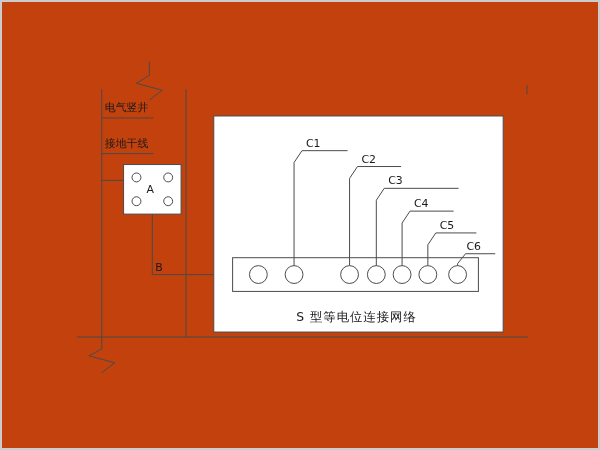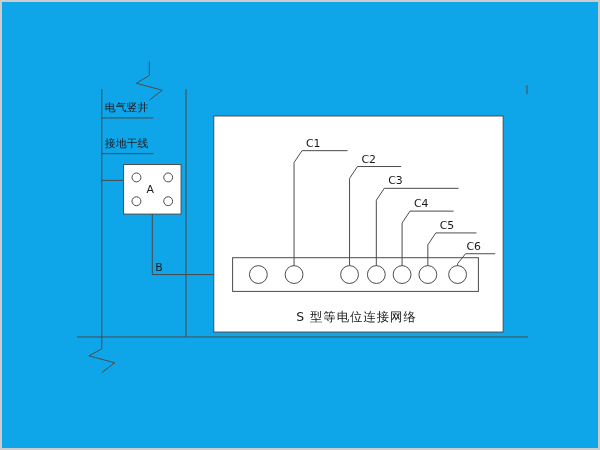--- a/index.html
+++ b/index.html
@@ -6,21 +6,21 @@
     margin: 0;
     padding: 0;
     background: #ffffff;
     font-family: "DejaVu Sans", "Liberation Sans", sans-serif;
   }
   .canvas {
     position: relative;
     width: 600px;
     height: 450px;
     box-sizing: border-box;
-    background: #0ea5e9;
+    background: #c2410c;
     border: 2px solid #cccccc;
     overflow: hidden;
   }
   svg {
     display: block;
     width: 100%;
     height: 100%;
   }
   .ln {
     stroke: #4a4a4a;

